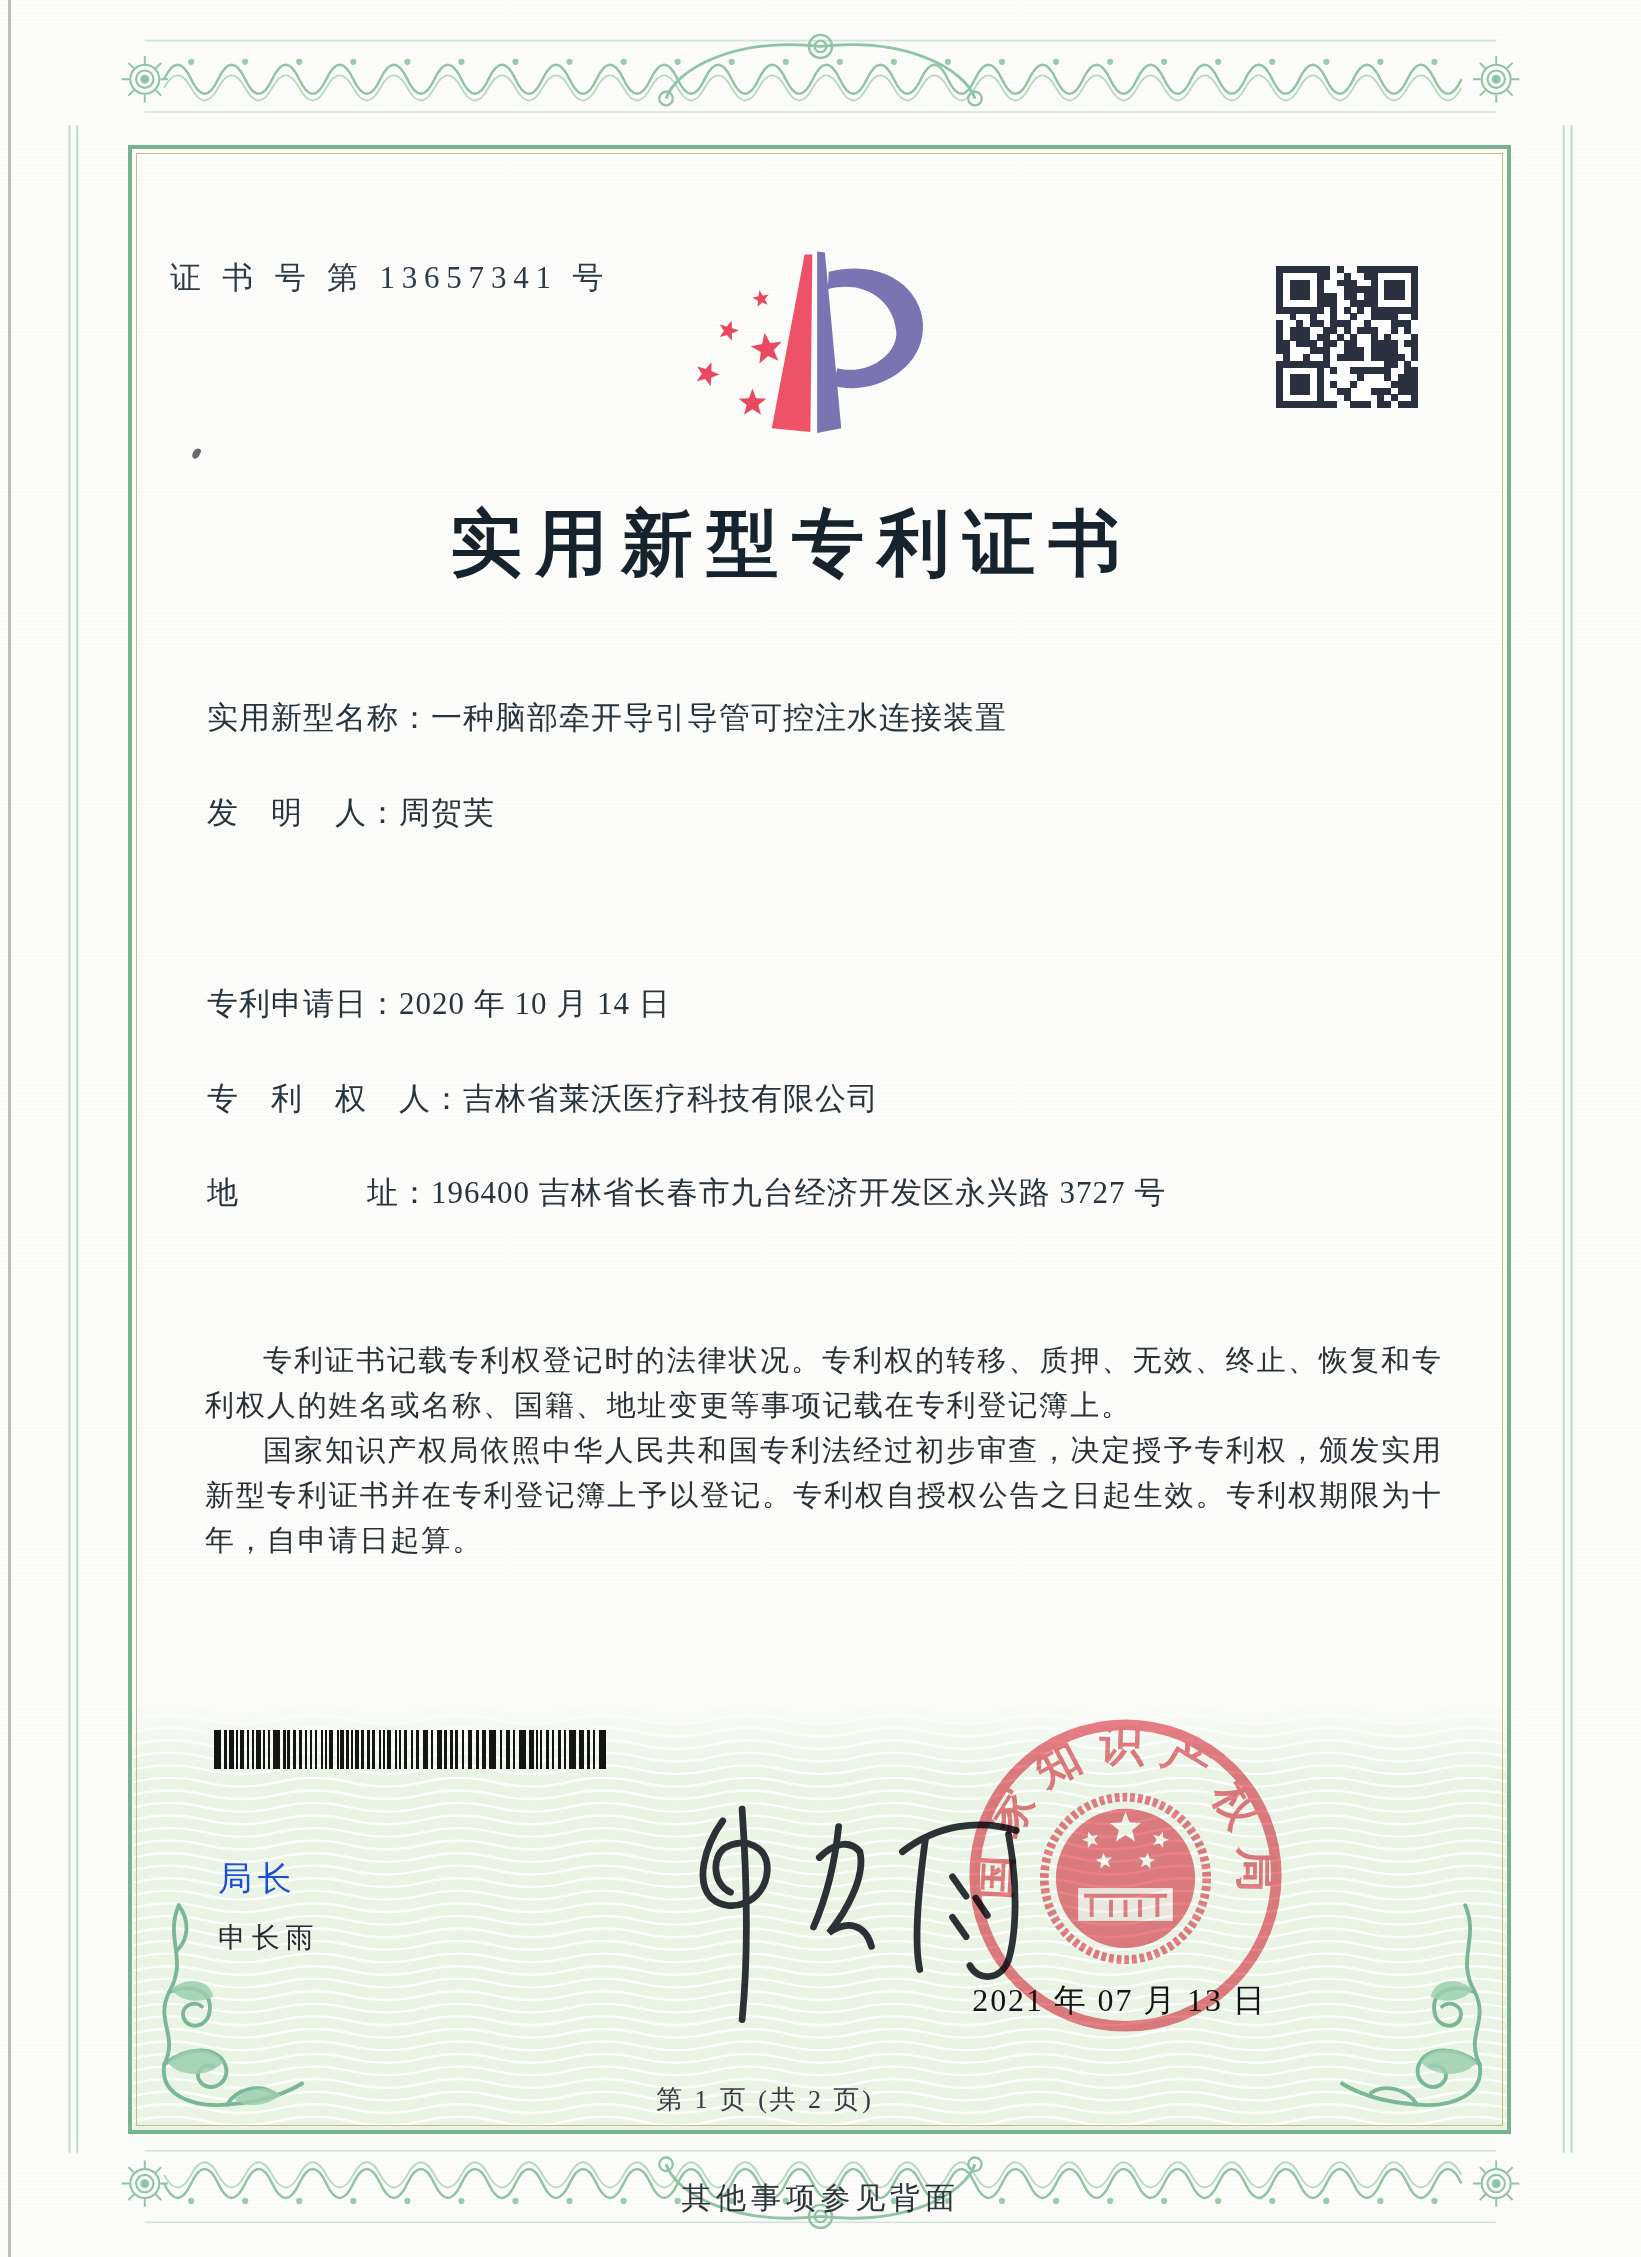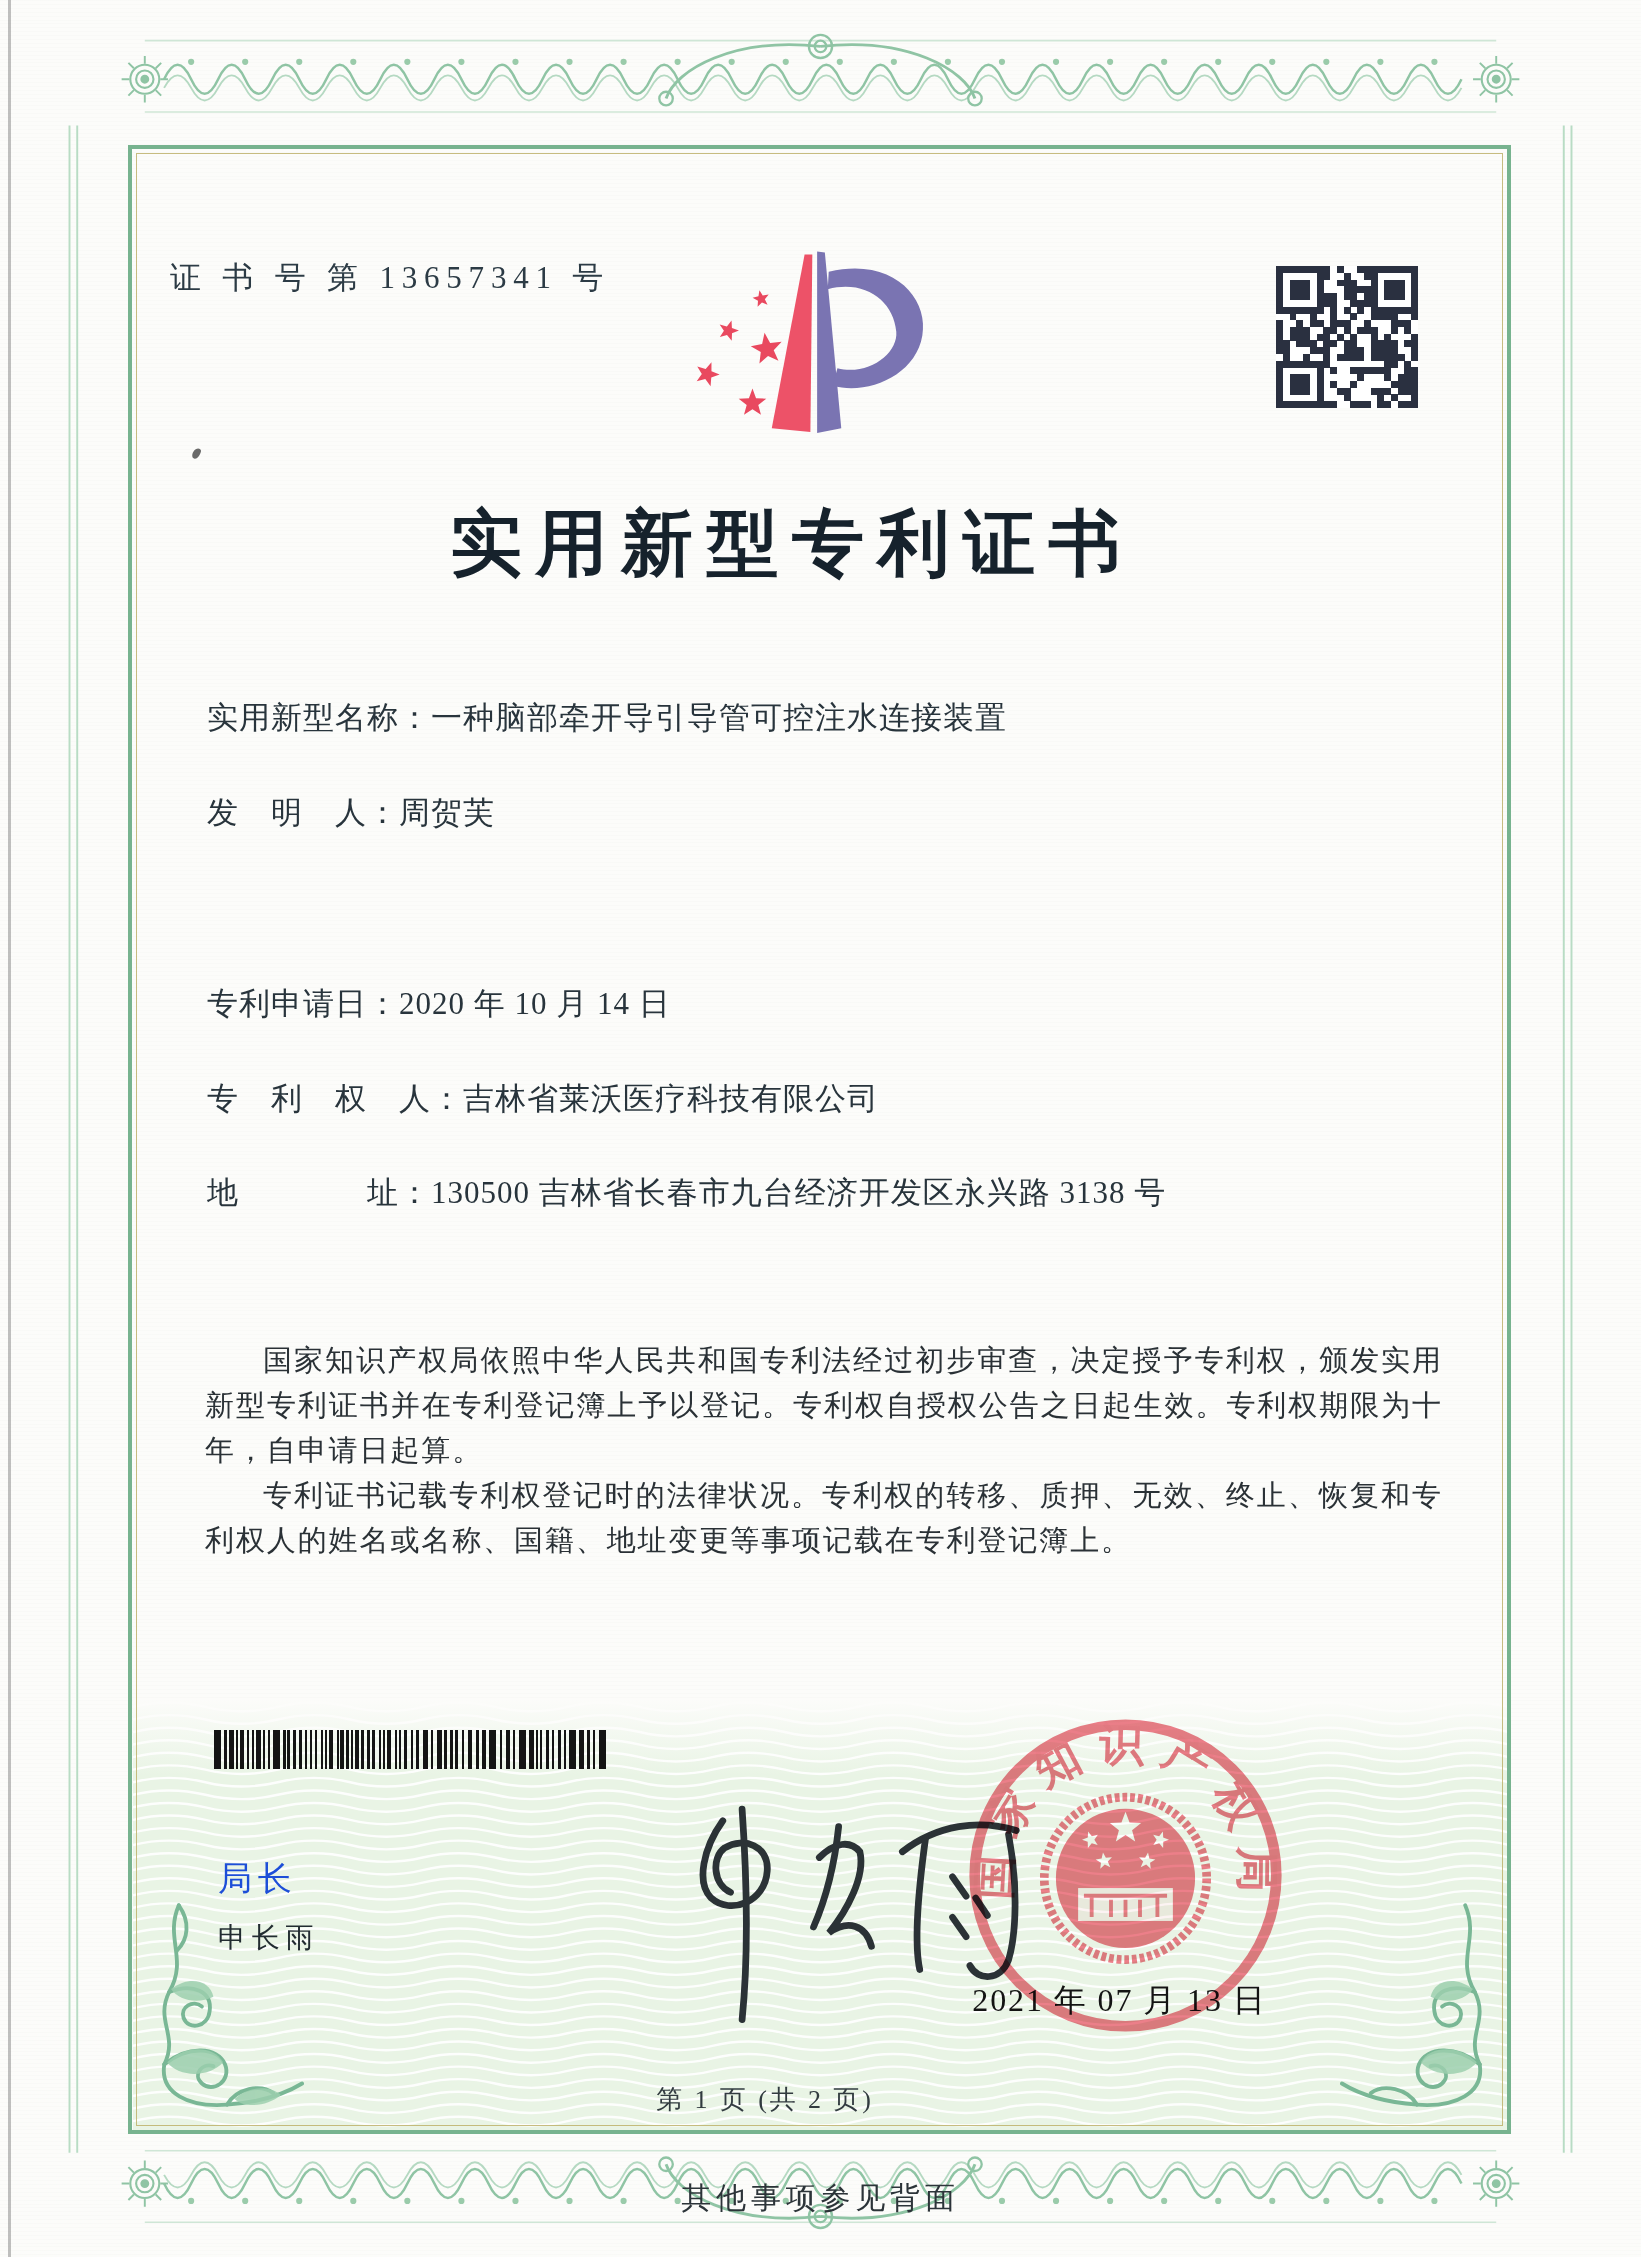--- a/index.html
+++ b/index.html
@@ -510,25 +510,25 @@
       <div style="left: 128px; top: 135px; width: 6.8px; height: 6.8px;"></div>
       <div style="left: 135px; top: 135px; width: 6.8px; height: 6.8px;"></div>
     </div>
 
   <div id="title" class="abs">实用新型专利证书</div>
 
   <div class="abs field-row f0"><span>实用新型名称：</span><span>一种脑部牵开导引导管可控注水连接装置</span></div>
   <div class="abs field-row f1"><span>发　明　人：</span><span>周贺芙</span></div>
   <div class="abs field-row f3"><span>专利申请日：</span><span>2020 年 10 月 14 日</span></div>
   <div class="abs field-row f4"><span>专　利　权　人：</span><span>吉林省莱沃医疗科技有限公司</span></div>
-  <div class="abs field-row f5"><span>地　　　　址：</span><span>130500 吉林省长春市九台经济开发区永兴路 3138 号</span></div>
+  <div class="abs field-row f5"><span>地　　　　址：</span><span>196400 吉林省长春市九台经济开发区永兴路 3727 号</span></div>
 
   <div id="paragraphs" class="abs">
+    <p>专利证书记载专利权登记时的法律状况。专利权的转移、质押、无效、终止、恢复和专利权人的姓名或名称、国籍、地址变更等事项记载在专利登记簿上。</p>
     <p>国家知识产权局依照中华人民共和国专利法经过初步审查，决定授予专利权，颁发实用新型专利证书并在专利登记簿上予以登记。专利权自授权公告之日起生效。专利权期限为十年，自申请日起算。</p>
-    <p>专利证书记载专利权登记时的法律状况。专利权的转移、质押、无效、终止、恢复和专利权人的姓名或名称、国籍、地址变更等事项记载在专利登记簿上。</p>
   </div>
 
   <div id="barcode" class="abs">
       <div style="left: 0px; width: 6.8px;"></div>
       <div style="left: 9.7px; width: 2.9px;"></div>
       <div style="left: 15.4px; width: 4.8px;"></div>
       <div style="left: 22px; width: 1.9px;"></div>
       <div style="left: 26px; width: 3.9px;"></div>
       <div style="left: 33px; width: 1.9px;"></div>
       <div style="left: 38px; width: 1.9px;"></div>

